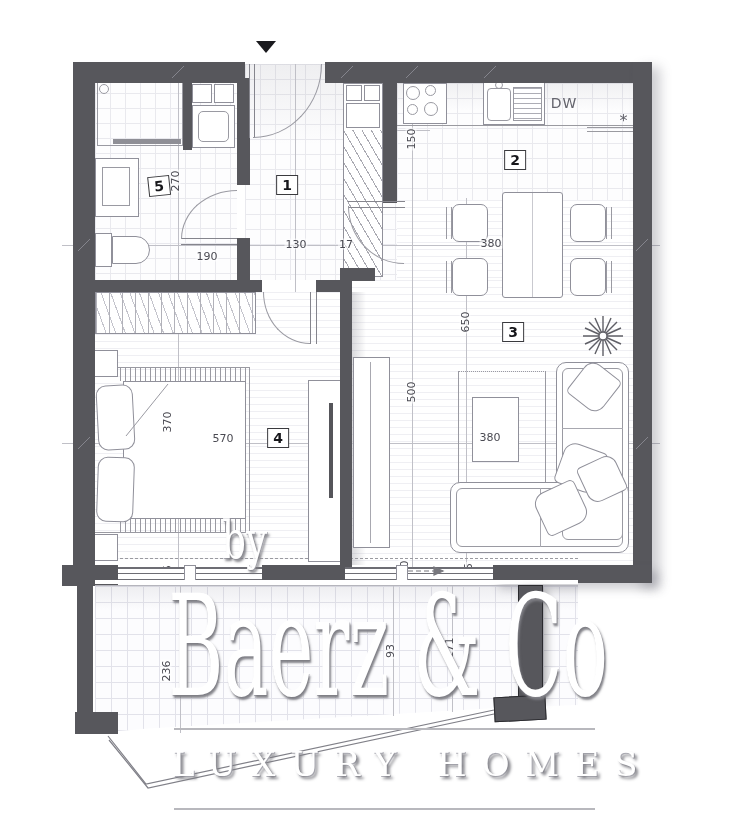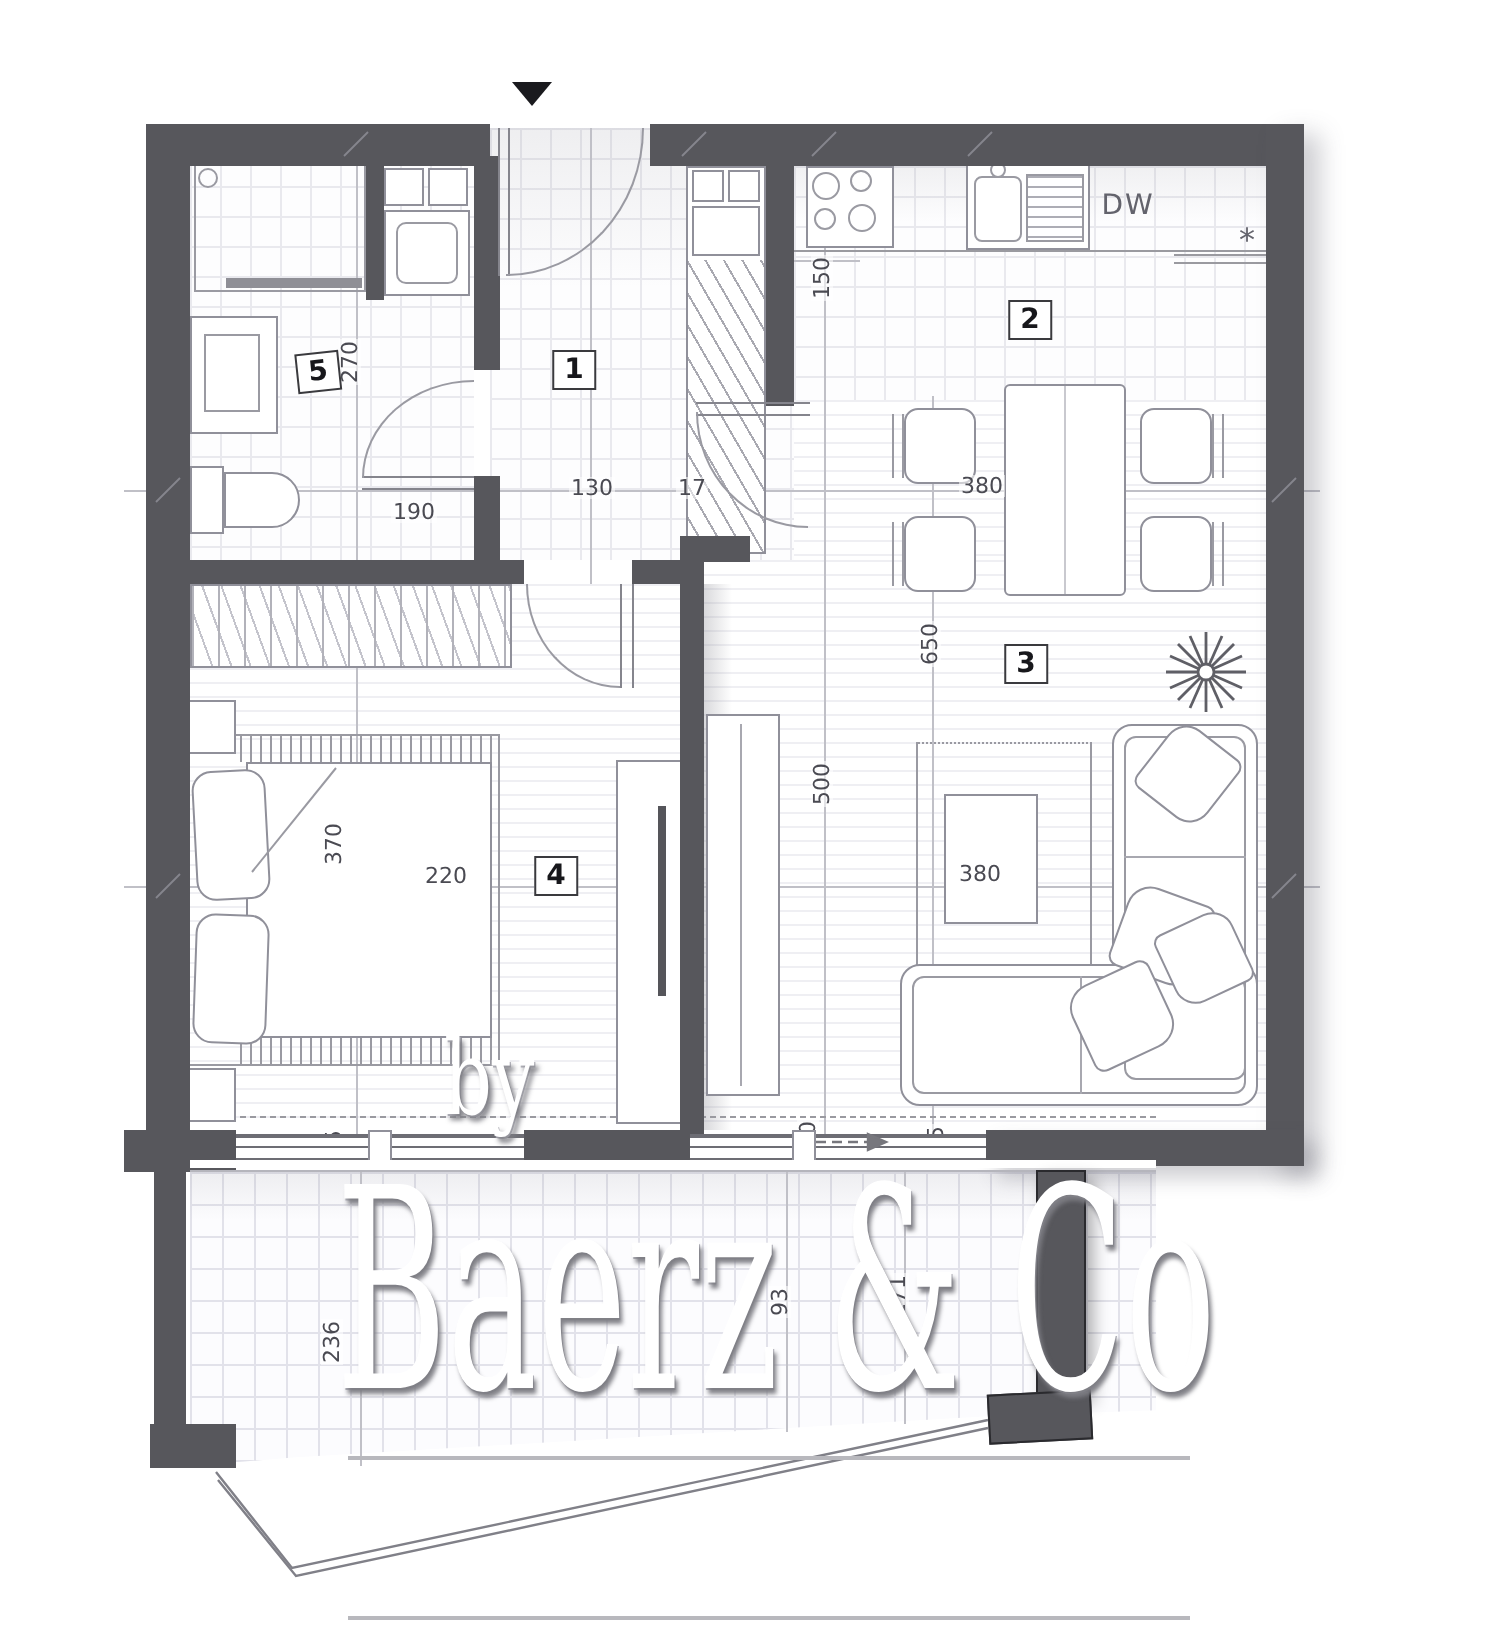--- a/index.html
+++ b/index.html
@@ -209,33 +209,34 @@
       <line x1="172" y1="78" x2="184" y2="66"></line>
       <line x1="341" y1="78" x2="353" y2="66"></line>
       <line x1="406" y1="78" x2="418" y2="66"></line>
       <line x1="484" y1="78" x2="496" y2="66"></line>
     </g>
   </svg>
 
   <div class="wmk" style="left:222px;top:514px;font-size:52px;transform:scaleX(.72);transform-origin:left top;">by</div>
   <div class="wmk" style="left:168px;top:577px;font-size:140px;transform:scaleX(.54);transform-origin:left top;">Baerz &amp; Co</div>
   <div class="wmrule" style="left:174px;top:728px;width:421px;height:2px;"></div>
+  <div class="wmk" style="left:172px;top:747px;font-size:34px;letter-spacing:15px;">LUXURY HOMES</div>
   <div class="wmrule" style="left:174px;top:808px;width:421px;height:2px;"></div>
 
 <span class="dim rot" style="left: 175px; top: 181px;">270</span>
     <span class="dim" style="left: 207px; top: 256px;">190</span>
     <span class="dim" style="left: 296px; top: 244px;">130</span>
     <span class="dim" style="left: 346px; top: 244px;">17</span>
     <span class="dim rot" style="left: 411px; top: 139px;">150</span>
     <span class="dim" style="left: 491px; top: 243px;">380</span>
     <span class="dim rot" style="left: 465px; top: 322px;">650</span>
     <span class="dim rot" style="left: 411px; top: 392px;">500</span>
     <span class="dim" style="left: 490px; top: 437px;">380</span>
     <span class="dim rot" style="left: 167px; top: 422px;">370</span>
-    <span class="dim" style="left: 223px; top: 438px;">220</span>
+    <span class="dim" style="left: 223px; top: 438px;">570</span>
     <span class="dim rot" style="left: 167px; top: 572px;">15</span>
     <span class="dim rot" style="left: 404px; top: 571px;">250</span>
     <span class="dim rot" style="left: 468px; top: 570px;">25</span>
     <span class="dim rot" style="left: 166px; top: 671px;">236</span>
     <span class="dim rot" style="left: 390px; top: 651px;">93</span>
     <span class="dim rot" style="left: 449px; top: 648px;">171</span>
     <div class="room-label" style="left: 287px; top: 185px;">1</div>
     <div class="room-label" style="left: 515px; top: 160px;">2</div>
     <div class="room-label" style="left: 513px; top: 332px;">3</div>
     <div class="room-label" style="left: 278px; top: 438px;">4</div>

